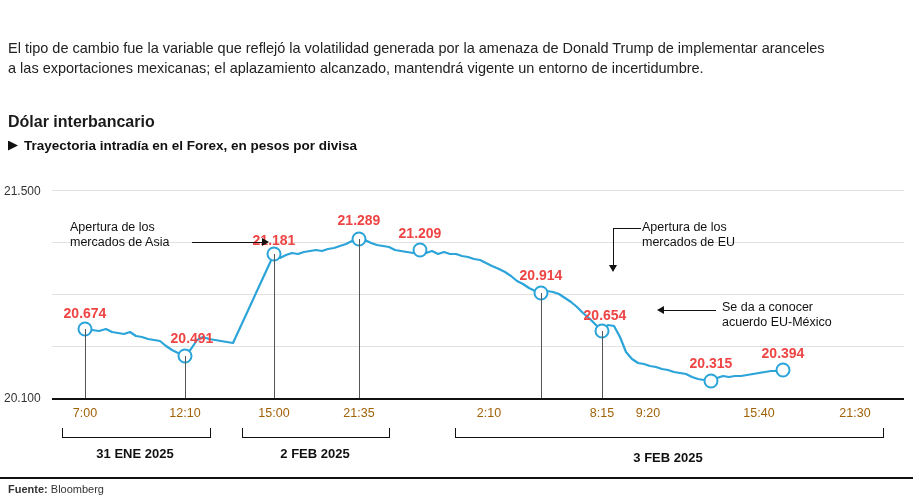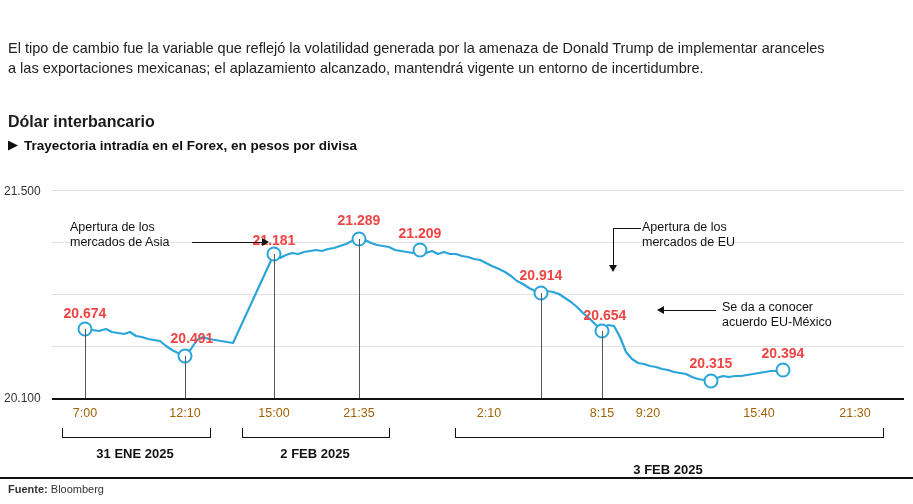--- a/index.html
+++ b/index.html
@@ -194,21 +194,21 @@
     <div class="xtick" style="left:648px;top:228px;">9:20</div>
     <div class="xtick" style="left:759px;top:228px;">15:40</div>
     <div class="xtick" style="left:855px;top:228px;">21:30</div>
 
     <div class="brace" style="left:62px;top:250px;width:147px;"></div>
     <div class="brace" style="left:242px;top:250px;width:146px;"></div>
     <div class="brace" style="left:455px;top:250px;width:427px;"></div>
 
     <div class="glabel" style="left:135px;top:268px;">31 ENE 2025</div>
     <div class="glabel" style="left:315px;top:268px;">2 FEB 2025</div>
-    <div class="glabel" style="left:668px;top:284px;text-align:center;">3 FEB 2025</div>
+    <div class="glabel" style="left:668px;top:272px;text-align:center;">3 FEB 2025</div>
   </div>
 
   <div class="footer-rule"></div>
   <div class="source">
     <b>Fuente:</b>
     <span>Bloomberg</span>
   </div>
 
 </div>
 

